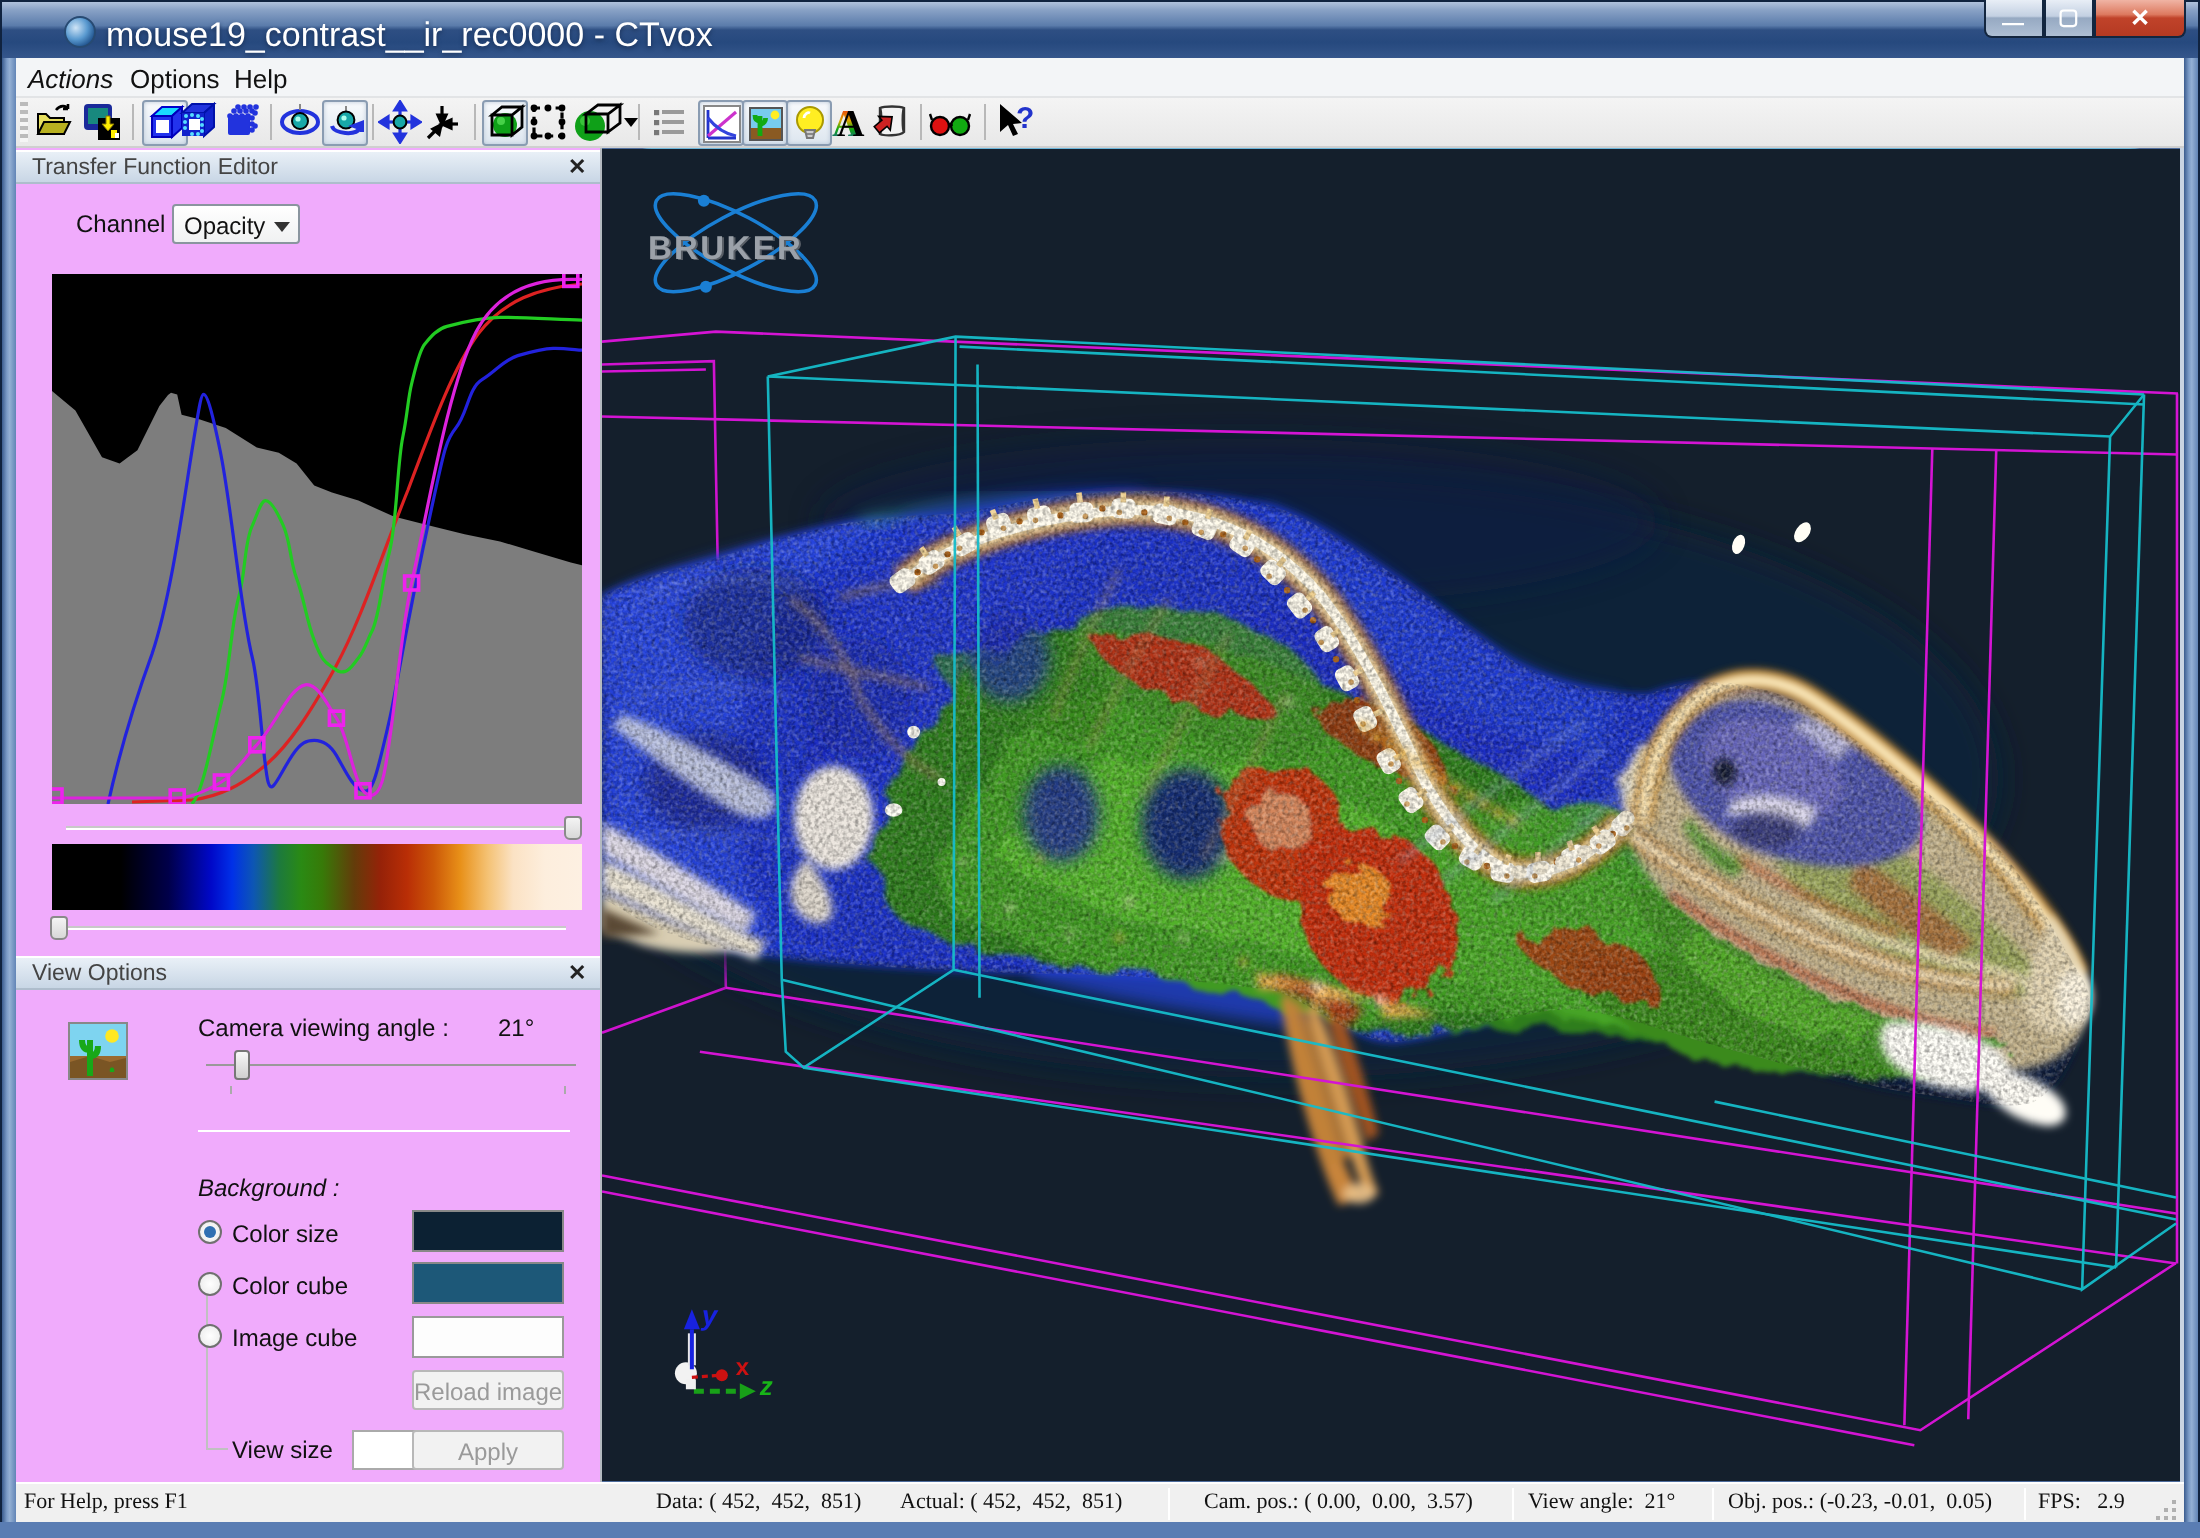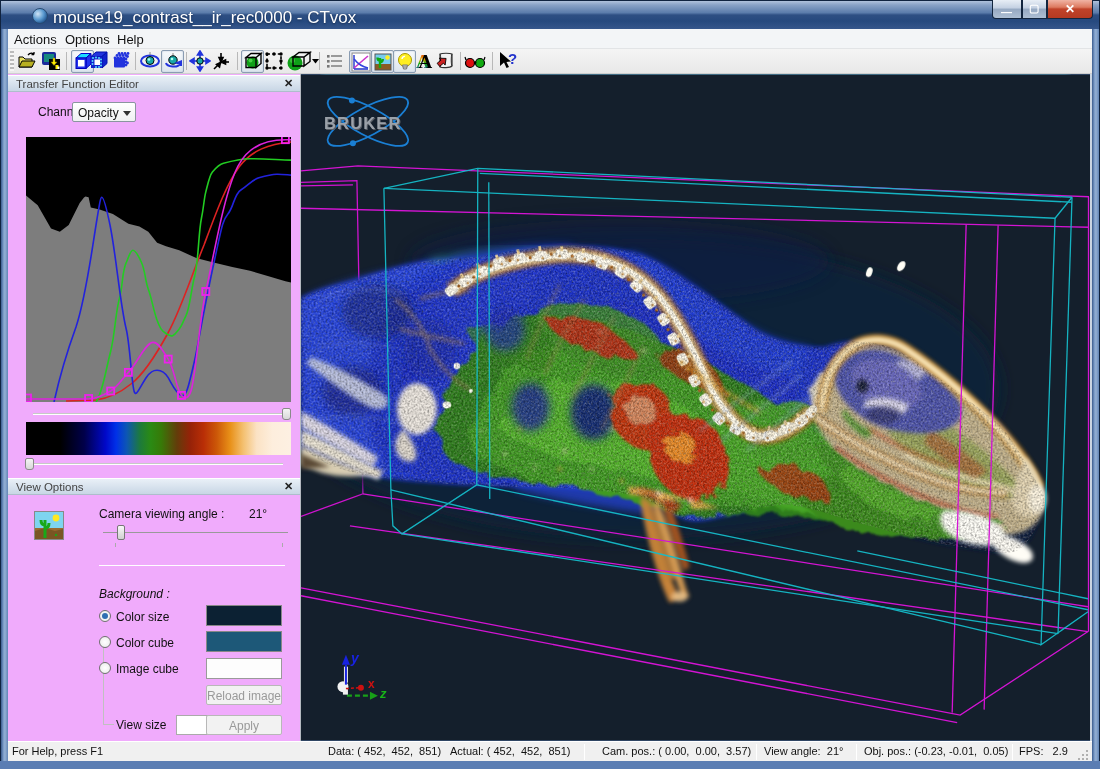--- a/index.html
+++ b/index.html
@@ -38,21 +38,21 @@
 .tsep { position:absolute; top:3px; width:1px; height:18px; background:#b8b8b8; }
 
 #panel { position:absolute; left:8px; top:74px; width:293px; height:667px; background:#f0abfc; border-right:1px solid #b4b9c0; }
 .ptitle { position:absolute; left:0px; width:292px; height:17px;
   background:linear-gradient(#e9f0f7,#c8d6e5); border-top:1px solid #fff; border-bottom:1px solid #aebdcc;
   font-size:11.5px; color:#444; }
 .ptname { position:absolute; left:8px; top:2px; }
 .pclose { position:absolute; left:276px; top:1px; font-size:11px; color:#222; font-weight:bold; }
 
 #tfe-channel-label { position:absolute; left:30px; top:31px; font-size:12px; color:#111; }
-#tfe-dropdown { position:absolute; left:64px; top:28px; width:64px; height:20px; background:linear-gradient(#fff,#f0f1f2); border:1px solid #8a959f; border-radius:2px; font-size:12px; color:#111; }
+#tfe-dropdown { position:absolute; left:78px; top:28px; width:64px; height:20px; background:linear-gradient(#fff,#f0f1f2); border:1px solid #8a959f; border-radius:2px; font-size:12px; color:#111; }
 #tfe-dropdown span { position:absolute; left:5px; top:3px; }
 #tfe-dropdown .arr { position:absolute; right:4px; top:8px; width:0; height:0; border:4px solid transparent; border-top:5px solid #333; }
 #histogram { position:absolute; left:18px; top:63px; width:265px; height:265px; background:#000; }
 #hslider1 { position:absolute; left:17px; top:334px; width:266px; height:12px; }
 #colorbar { position:absolute; left:18px; top:348px; width:265px; height:33px;
   background:linear-gradient(90deg,#000 0%,#000 13%,#00004a 22%,#0008c8 30%,#0030e8 34%,#0d56b4 38%,#1d7a3c 43%,#2a8a14 47%,#377a08 51%,#633c0a 57%,#962208 62%,#b92e06 67%,#cc5808 72%,#e89018 77%,#f4c070 82%,#fbe2c4 87%,#fdeedd 93%,#fdf0e2 100%); }
 #hslider2 { position:absolute; left:17px; top:384px; width:266px; height:12px; }
 .slid-track { position:absolute; left:8px; right:8px; top:5px; height:2px; background:#c8c8c8; border-bottom:1px solid #fff; }
 .slid-thumb { position:absolute; top:0px; width:9px; height:12px; background:linear-gradient(#f4f4f4,#d8d8d8); border:1px solid #8a8a8a; border-radius:2px 2px 3px 3px; }
 
@@ -64,21 +64,21 @@
 .radio { position:absolute; width:12px; height:12px; border-radius:50%; border:1px solid #707070; background:radial-gradient(#fff,#e8e8e8); }
 .radio.sel::after { content:""; position:absolute; left:2px; top:2px; width:6px; height:6px; border-radius:50%; background:#2f6fb2; }
 .swatch { position:absolute; left:198px; width:76px; height:21px; border:1px solid #888; }
 .vo-btn { position:absolute; left:198px; width:76px; height:20px; background:#f2f2f2; border:1px solid #b8b8b8; border-radius:2px; font-size:12px; color:#9a9a9a; text-align:center; white-space:nowrap; line-height:17px; }
 #cube16 { position:absolute; left:168px; top:237px; width:18px; height:20px; background:#fff; border:1px solid #aaa; font-size:11px; color:#333; text-align:center;padding-left:38px; }
 
 #viewport { position:absolute; left:301px; top:74px; width:789px; height:495px; background:#7dd3fc;border-radius:25px; }
 #vp-strip { position:absolute; left:1090px; top:74px; width:2px; height:667px; background:#c9d4e2; }
 
 #statusbar { position:absolute; left:8px; top:741px; width:1084px; height:20px; background:#f0f0f0; border-top:1px solid #fff; font-size:11px; color:#111; }
-.st { position:absolute; top:3px; white-space:pre; }
+.st { position:absolute; top:3px; white-space:pre;font-family:Liberation Serif, serif; }
 .stsep { position:absolute; top:2px; width:1px; height:16px; background:#b0b0b0; border-right:1px solid #fff; }
 </style>
 </head>
 <body>
 <div id="win">
   <div id="titlebar">
     <div id="app-icon"></div>
     <div id="title-text">mouse19_contrast__ir_rec0000 - CTvox</div>
   </div>
   <div class="capbtn" id="btn-min">
@@ -87,21 +87,21 @@
   <div class="capbtn" id="btn-max">
       <span class="glyph" style="left:6px;top:2px;font-size:11px;">▢</span>
     </div>
   <div class="capbtn" id="btn-close">
       <span class="glyph" style="left:17px;top:2px;font-size:12px;">✕</span>
     </div>
   <div class="brd" id="brd-l"></div>
   <div class="brd" id="brd-r"></div>
   <div id="brd-b"></div>
   <div id="menubar">
-    <span class="menu-item" style="left:6px;">Actions</span>
+    <span class="menu-item" style="left:6px;font-style:italic;">Actions</span>
     <span class="menu-item" style="left:57px;">Options</span>
     <span class="menu-item" style="left:109px;">Help</span>
   </div>
   <div id="toolbar">
     <div id="toolgrip"></div>
     <div class="tbtn" style="left:8px;"><svg width="22" height="22" viewBox="0 0 22 22">
       <path d="M3,7 L3,17 L16,17 L16,9 L9,9 L7,7 Z" fill="#e8e060" stroke="#000" stroke-width="1"></path>
       <path d="M3,17 L6,11 L19,11 L16,17 Z" fill="#b8b020" stroke="#000" stroke-width="1"></path>
       <path d="M12,5 C14,2.5 17,2.5 18,4.5 M18,4.5 L18,2 M18,4.5 L15.5,4.5" fill="none" stroke="#000" stroke-width="1.3"></path>
     </svg></div>

